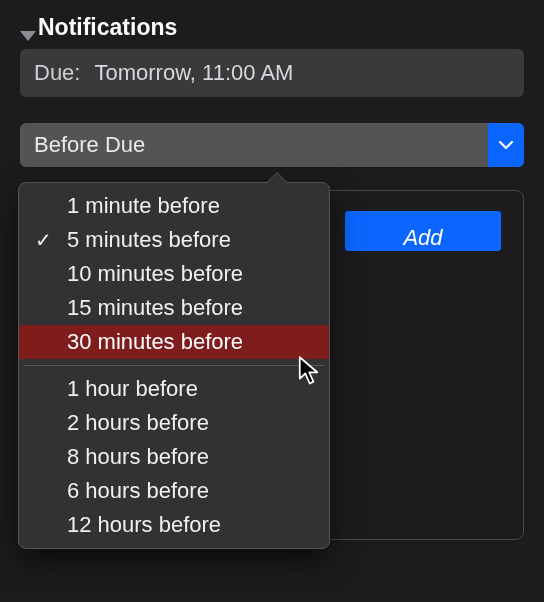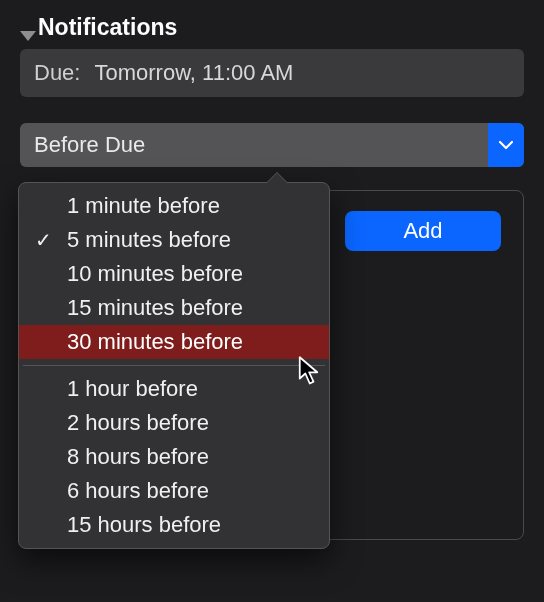--- a/index.html
+++ b/index.html
@@ -75,27 +75,28 @@
     padding: 16px;
     position: relative;
   }
   .add-button {
     position: absolute;
     top: 20px;
     right: 22px;
     width: 156px;
     height: 40px;
     background: #0a66ff;
-    border-radius: 8px;
-    display: flex;
-    align-items: center;
+    border-radius: 3px;
+    display: flex;
+    align-items: flex-end;
     justify-content: center;
     font-size: 22px;
     color: #fff;
     border: none;
+    font-style: italic;
   }
   .secondary-btn-edge {
     position: absolute;
     top: 20px;
     left: 276px;
     width: 20px;
     height: 40px;
     border-top-right-radius: 8px;
     border-bottom-right-radius: 8px;
     border: 2px solid #0a66ff;
@@ -219,21 +220,21 @@
       <div class="menu-item">
         <span>2 hours before</span>
       </div>
       <div class="menu-item">
         <span>8 hours before</span>
       </div>
       <div class="menu-item">
         <span>6 hours before</span>
       </div>
       <div class="menu-item">
-        <span>15 hours before</span>
+        <span>12 hours before</span>
       </div>
     </div>
 </div>
 
 <div class="cursor">
   <svg viewBox="0 0 20 24">
     <path d="M1 1 L1 18 L5.5 14 L9 22 L12 20.5 L8.5 13 L15 13 Z" fill="#000" stroke="#fff" stroke-width="1.4" stroke-linejoin="round"></path>
   </svg>
 </div>
 

